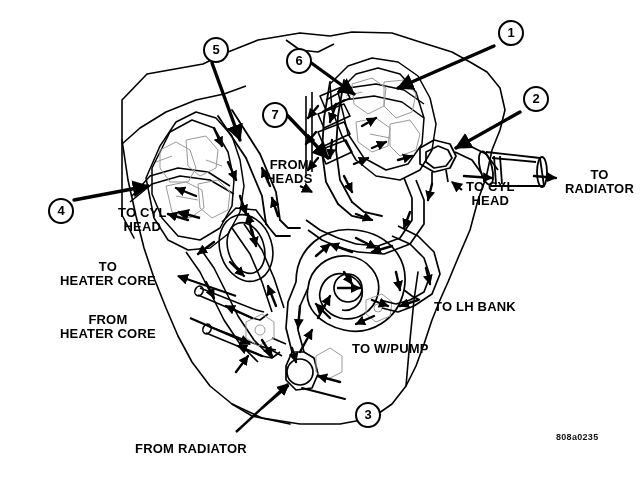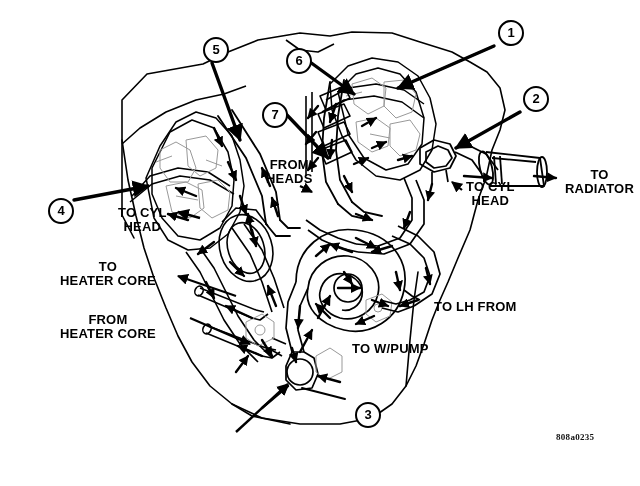--- a/index.html
+++ b/index.html
@@ -49,21 +49,21 @@
     font-family: "Liberation Sans", sans-serif;
     font-weight: bold;
     font-size: 13px;
     line-height: 22px;
     text-align: center;
     box-sizing: border-box;
     user-select: none;
   }
   .figure-code {
     position: absolute;
-    font-family: Liberation Serif, serif;
+    font-family: Liberation Sans, sans-serif;
     font-size: 9px;
     font-weight: bold;
     color: #111111;
     letter-spacing: 0.3px;
     white-space: pre;
     user-select: none;
   }
 </style>
 </head>
 <body>
@@ -363,24 +363,25 @@
 
   <div class="diagram-label" style="left:118px; top:206px;">TO CYL
 HEAD</div>
 
   <div class="diagram-label" style="left:60px; top:260px;">TO
 HEATER CORE</div>
 
   <div class="diagram-label" style="left:60px; top:313px;">FROM
 HEATER CORE</div>
 
+  <div class="diagram-label" style="left:135px; top:442px;">FROM RADIATOR</div>
 
   <div class="diagram-label" style="left:352px; top:342px;">TO W/PUMP</div>
 
-  <div class="diagram-label" style="left:434px; top:300px;">TO LH FROM</div>
+  <div class="diagram-label" style="left:434px; top:300px;">TO LH BANK</div>
 
   <div class="diagram-label" style="left:466px; top:180px;">TO CYL
 HEAD</div>
 
   <div class="diagram-label" style="left:565px; top:168px;">TO
 RADIATOR</div>
 
   <div class="figure-code" style="left:556px; top:432px;">808a0235</div>
 
 </div>

